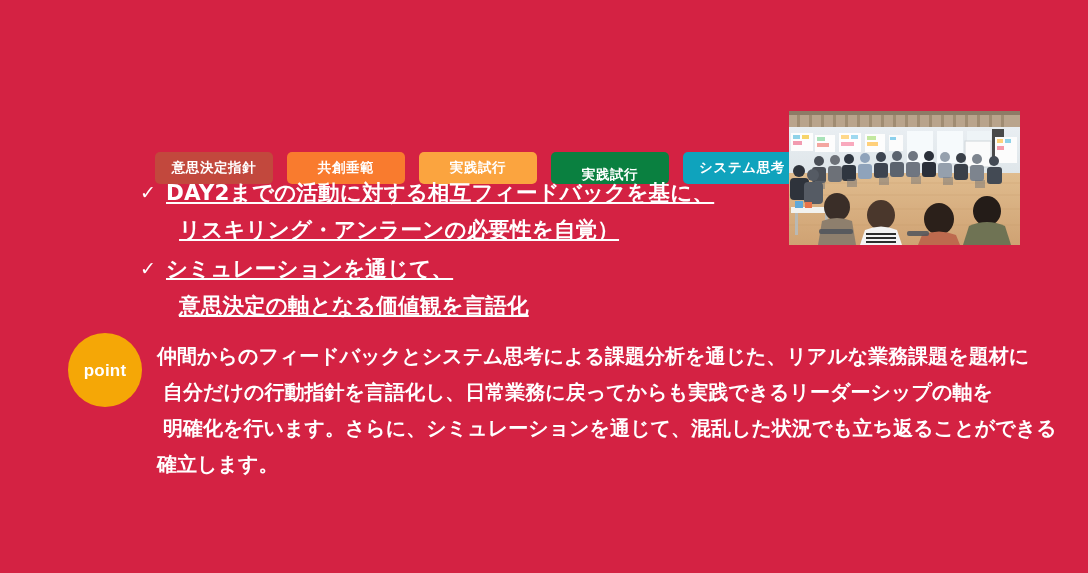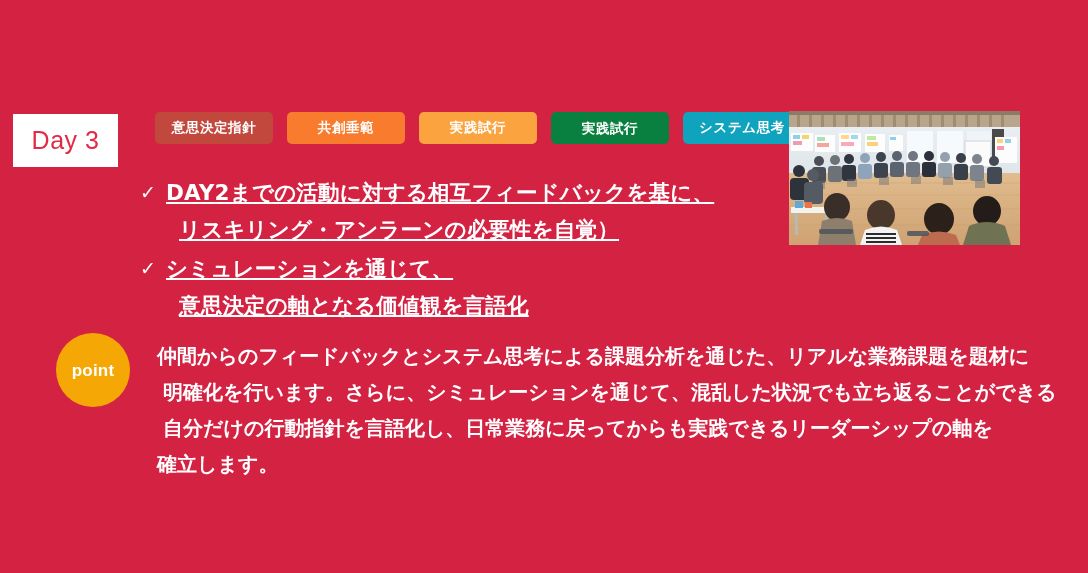--- a/index.html
+++ b/index.html
@@ -48,32 +48,33 @@
     position: absolute;
     left: 155px;
     top: 112px;
     display: flex;
     gap: 14px;
     align-items: center;
   }
   .tag-chip {
     height: 32px;
     min-width: 118px;
-    padding: 6px 14px;
+    padding: 0 14px;
     border-radius: 5px;
     display: flex;
     align-items: center;
     justify-content: center;
     color: #ffffff;
     font-size: 13.5px;
     font-weight: bold;
     letter-spacing: 0.6px;
     white-space: nowrap;
     box-sizing: border-box;
     font-family: "DejaVu Sans", "Liberation Sans", sans-serif;
+    margin-top: 40px;
   }
 
   
   #photo-frame {
     position: absolute;
     left: 789px;
     top: 111px;
     width: 231px;
     height: 134px;
     overflow: hidden;
@@ -119,21 +120,21 @@
     letter-spacing: 0.2px;
     white-space: nowrap;
     font-family: "DejaVu Sans", "Liberation Sans", sans-serif;
     text-decoration: underline;
   }
   .bullet-line.indent { padding-left: 13px; }
 
   
   #point-badge {
     position: absolute;
-    left: 56px;
+    left: 68px;
     top: 333px;
     width: 74px;
     height: 74px;
     border-radius: 50%;
     background: #f5a706;
     display: flex;
     align-items: center;
     justify-content: center;
   }
   #point-badge .point-label {
@@ -160,23 +161,20 @@
     white-space: nowrap;
     font-family: "DejaVu Sans", "Liberation Sans", sans-serif;
   }
   .point-line.shift { padding-left: 6px; }
 </style>
 </head>
 <body style="background: rgb(212, 34, 67);">
 
 <div id="slide" style="background: rgb(212, 34, 67);">
 
-  <div id="day-badge" style="background: rgb(255, 255, 255);">
-    <span class="day-label" style="color: rgb(225, 42, 68);">Day 3</span>
-  </div>
 
   <div id="tag-row">
     <div class="tag-chip" style="background: rgb(194, 72, 61);">
       <span>意思決定指針</span>
     </div>
     <div class="tag-chip" style="background: rgb(249, 123, 46);">
       <span>共創垂範</span>
     </div>
     <div class="tag-chip" style="background: rgb(251, 164, 63);">
       <span>実践試行</span>
@@ -391,18 +389,18 @@
       </span>
     </div>
   </div>
 
   <div id="point-badge" style="background: rgb(245, 167, 6);">
     <span class="point-label">point</span>
   </div>
 
   <div id="point-body">
     <div class="point-line">仲間からのフィードバックとシステム思考による課題分析を通じた、リアルな業務課題を題材に</div>
+    <div class="point-line shift">自分だけの行動指針を言語化し、日常業務に戻ってからも実践できるリーダーシップの軸を</div>
     <div class="point-line shift">明確化を行います。さらに、シミュレーションを通じて、混乱した状況でも立ち返ることができる</div>
-    <div class="point-line shift">自分だけの行動指針を言語化し、日常業務に戻ってからも実践できるリーダーシップの軸を</div>
     <div class="point-line">確立します。</div>
   </div>
 
 </div>
 
 </body></html>

